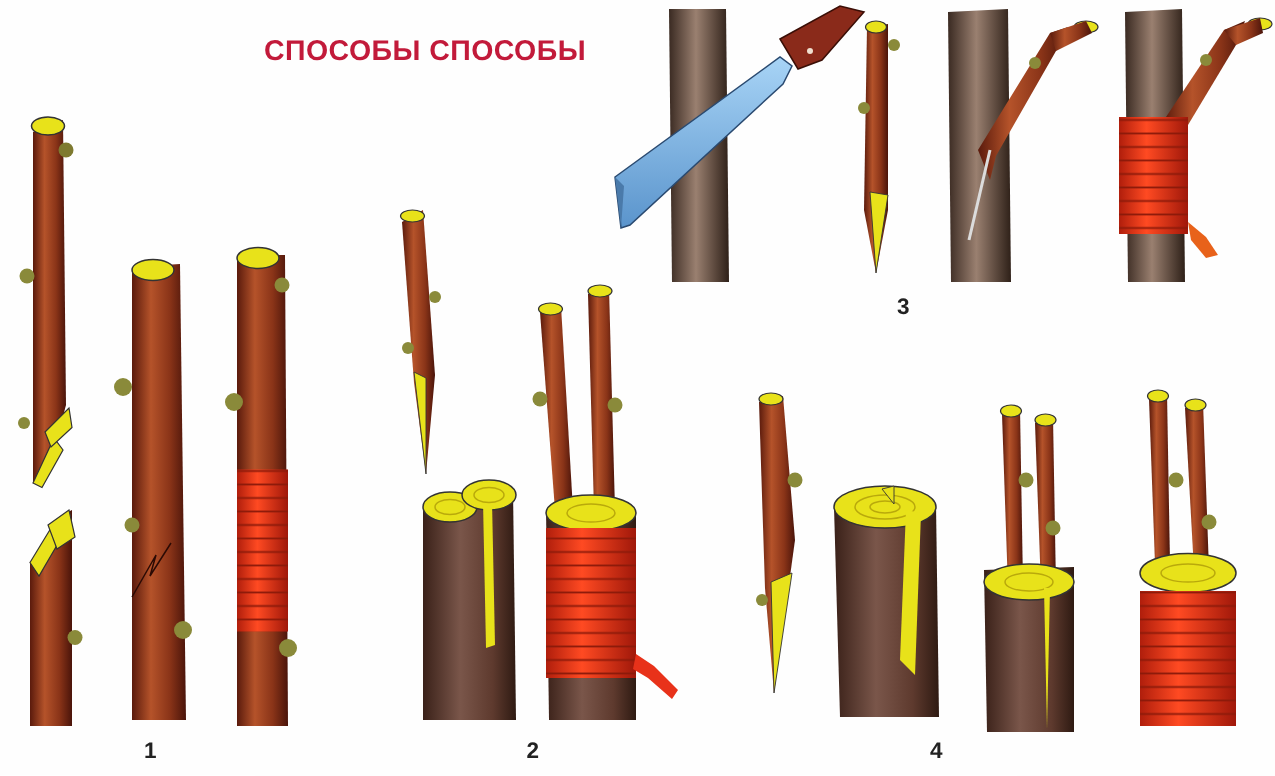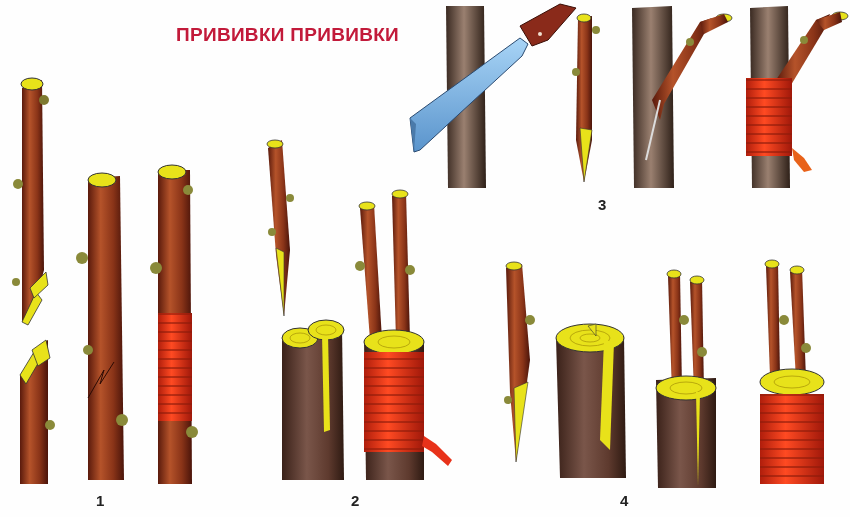--- a/index.html
+++ b/index.html
@@ -6,21 +6,21 @@
   body{width:850px;height:517px;overflow:hidden;position:relative;font-family:"Liberation Sans",sans-serif;}
   #stage{position:absolute;left:0;top:0;width:850px;height:517px;background:#fefefe;}
   .title{position:absolute;left:176px;top:24px;font-family:"Liberation Sans",sans-serif;font-weight:bold;font-size:19px;letter-spacing:0.3px;color:#c21a3a;white-space:nowrap;}
   .num{position:absolute;font-family:"Liberation Sans",sans-serif;font-weight:bold;font-size:15px;color:#222;}
   svg{position:absolute;left:0;top:0;}
 </style>
 </head>
 <body>
 
 <div id="stage">
-  <div class="title">ПРИВИВКИ ПРИВИВКИ</div>
+  <div class="title">СПОСОБЫ СПОСОБЫ</div>
 
   <svg width="850" height="517" viewBox="0 0 850 517">
     <defs>
       <linearGradient id="bark" x1="0" x2="1" y1="0" y2="0">
         <stop offset="0" stop-color="#5a1a0c"></stop>
         <stop offset="0.35" stop-color="#b5532a"></stop>
         <stop offset="0.7" stop-color="#8a3418"></stop>
         <stop offset="1" stop-color="#4a140a"></stop>
       </linearGradient>
       <linearGradient id="stock" x1="0" x2="1" y1="0" y2="0">

